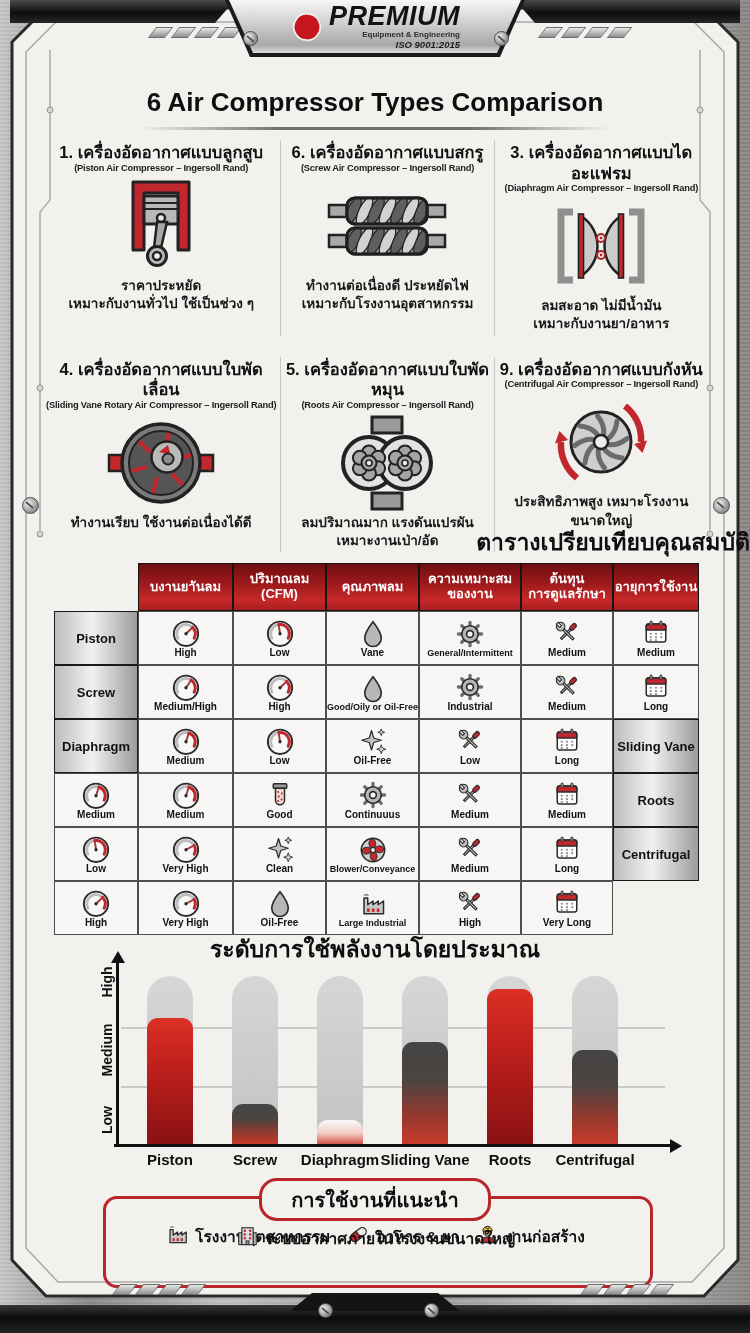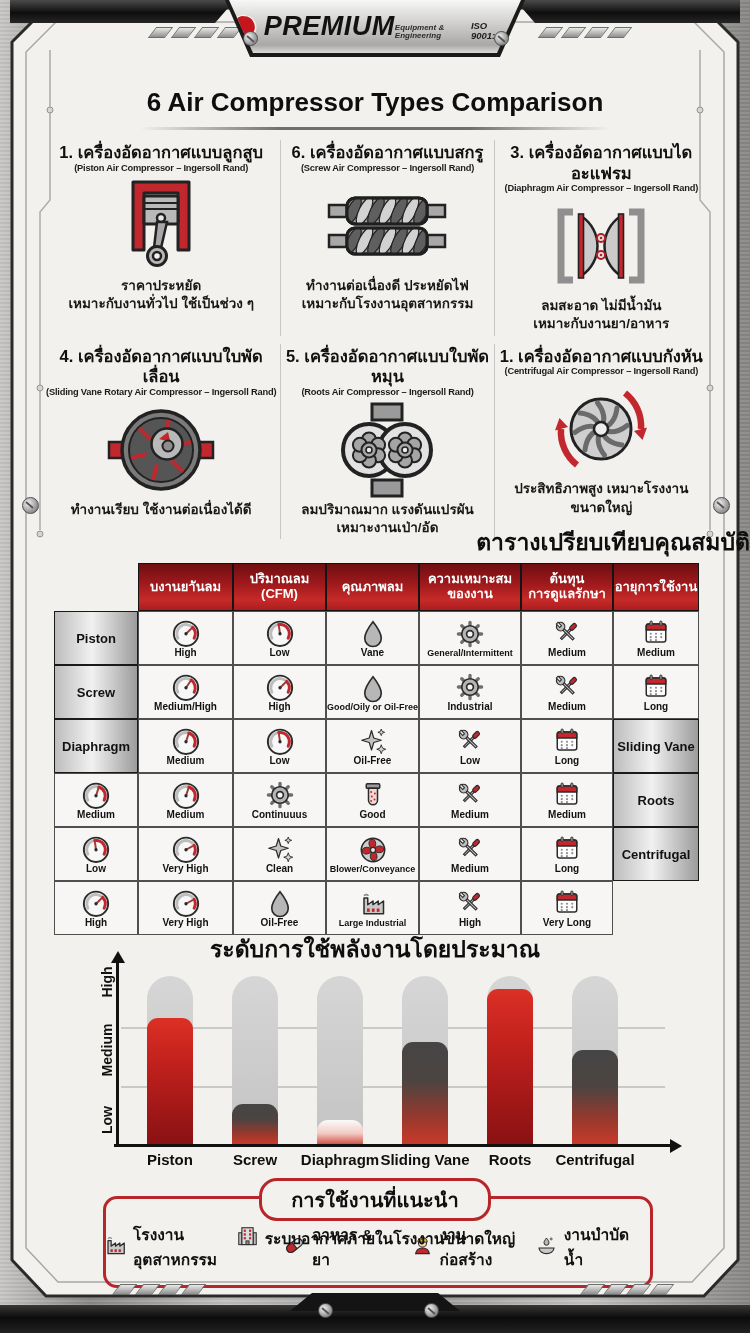--- a/index.html
+++ b/index.html
@@ -32,36 +32,36 @@
   .trace{position:absolute;z-index:2;opacity:.8}
 
   
   .plate-under{position:absolute;left:50%;transform:translateX(-50%);top:0;width:300px;height:57px;z-index:5;
     background:#1a1a1a;clip-path:polygon(0 0,100% 0,calc(100% - 25px) 100%,25px 100%)}
   .plate{position:absolute;left:50%;transform:translateX(-50%);top:0;width:292px;height:53px;z-index:6;
     background:linear-gradient(180deg,#f7f7f7,#cfcecc 45%,#a9a8a6 85%,#dcdbd9);
     clip-path:polygon(0 0,100% 0,calc(100% - 24px) 100%,24px 100%);
     display:flex;align-items:center;justify-content:center}
   .logo{display:flex;align-items:center;gap:5px}
-  .logo-text{display:flex;flex-direction:row;align-items:flex-end;line-height:1}
+  .logo-text{display:flex;flex-direction:column;align-items:flex-end;line-height:1}
   .brand-name{font-size:27px;font-weight:800;font-style:italic;letter-spacing:.5px;color:#121212}
-  .brand-tag{font-size:8px;font-weight:700;font-style:italic;color:#2c2c2c;margin-top:1px}
+  .brand-tag{font-size:8px;font-weight:700;color:#2c2c2c;margin-top:1px}
   .brand-iso{font-size:9.5px;font-weight:700;font-style:italic;color:#1c1c1c;margin-top:1px}
 
   
   .title-th{position:absolute;top:50px;left:0;width:100%;text-align:center;
     font-size:29px;font-weight:800;line-height:1.2;color:#0e0e0e}
   .title-en{position:absolute;top:87px;left:0;width:100%;text-align:center;
     font-size:26px;font-weight:800;color:#0e0e0e}
   .title-divider{position:absolute;top:127px;left:50%;transform:translateX(-50%);width:470px;height:3px;
     background:linear-gradient(90deg,transparent,#6f6f6f 30%,#6f6f6f 70%,transparent)}
 
   
   #types-grid{position:absolute;top:140px;left:42px;width:666px;display:grid;
-    grid-template-columns:1fr 1fr 1fr;row-gap:8px}
+    grid-template-columns:1fr 1fr 1fr;row-gap:21px}
   .type-card{text-align:center;padding:2px 4px;border-right:1.5px solid #c6c6c6}
   .type-card:nth-child(3n){border-right:none}
   .t-th{font-size:16.5px;font-weight:800;line-height:1.25;color:#101010}
   .t-en{font-size:9.3px;font-weight:700;white-space:nowrap;letter-spacing:-.2px;color:#1c1c1c}
   .t-icon{height:98px;display:flex;align-items:center;justify-content:center;margin:4px 0 2px}
   .t-icon svg{height:96px;width:130px}
   .t-desc{font-size:13.5px;font-weight:800;line-height:1.35;color:#181818}
 
   
   .table-title{position:absolute;top:524px;left:0;width:100%;text-align:right;
@@ -326,21 +326,21 @@
               <circle cx="68.9" cy="42.8" r="7"></circle>
               <circle cx="78" cy="48" r="7.5"></circle>
             </g>
    <circle cx="42" cy="48" r="3" fill="#ececec" stroke="#222" stroke-width="1.6"></circle>
    <circle cx="78" cy="48" r="3" fill="#ececec" stroke="#222" stroke-width="1.6"></circle>
           </svg>
         </div>
   <div class="t-desc">ลมปริมาณมาก แรงดันแปรผันเหมาะงานเป่า/อัด</div>
       </div>
       <div class="type-card">
-        <div class="t-th">1. เครื่องอัดอากาศแบบกังหัน</div>
+        <div class="t-th">9. เครื่องอัดอากาศแบบกังหัน</div>
   <div class="t-en">(Centrifugal Air Compressor – Ingersoll Rand)</div>
   <div class="t-icon">
           <svg viewBox="0 0 120 96">
             <circle cx="60" cy="48" r="30" fill="#cfcfcf" stroke="#222" stroke-width="3"></circle>
    <g stroke="#6b6b6b" stroke-width="5" fill="none" stroke-linecap="round">
      <path d="M60 48 Q74 44 76 27"></path>
               <path d="M60 48 Q74 44 76 27" transform="rotate(45 60 48)"></path>
      <path d="M60 48 Q74 44 76 27" transform="rotate(90 60 48)"></path>
               <path d="M60 48 Q74 44 76 27" transform="rotate(135 60 48)"></path>
      <path d="M60 48 Q74 44 76 27" transform="rotate(180 60 48)"></path>
@@ -643,51 +643,51 @@
   <path d="M23.8 9.3 A12.3 12.3 0 0 1 30.9 26.8" fill="none" stroke="#c1272d" stroke-width="4" stroke-linecap="round"></path>
   <line x1="20" y1="21" x2="23.1" y2="11.5" stroke="#a83a32" stroke-width="2.6" stroke-linecap="round"></line>
   <circle cx="20" cy="21" r="2.2" fill="#2b2b2b"></circle>
           </svg>
         </span>
     <span class="cl">Medium</span>
       </div>
       <div class="dcell">
         <span class="ci">
           <svg viewBox="0 0 40 40">
+            <rect x="11" y="5" width="18" height="6" rx="1.5" fill="#9b9b9b" stroke="#2b2b2b" stroke-width="2"></rect>
+   <path d="M14 11 h12 v16 a6 6 0 0 1 -12 0 Z" fill="#f0d9d4" stroke="#2b2b2b" stroke-width="2"></path>
+   <g fill="#c1272d">
+              <circle cx="17.5" cy="16" r="1.3"></circle>
+              <circle cx="22.5" cy="18" r="1.3"></circle>
+              <circle cx="18.5" cy="22" r="1.3"></circle>
+              <circle cx="22" cy="26" r="1.3"></circle>
+              <circle cx="17.5" cy="28" r="1.3"></circle>
+            </g>
+          </svg>
+        </span>
+    <span class="cl">Good</span>
+      </div>
+      <div class="dcell">
+        <span class="ci">
+          <svg viewBox="0 0 40 40">
             <g stroke="#6e6e6e" stroke-width="4.4" stroke-linecap="round">
    <line x1="20" y1="4.5" x2="20" y2="9.5"></line>
               <line x1="31" y1="9" x2="27.4" y2="12.6"></line>
               <line x1="35.5" y1="20" x2="30.5" y2="20"></line>
    <line x1="31" y1="31" x2="27.4" y2="27.4"></line>
               <line x1="20" y1="35.5" x2="20" y2="30.5"></line>
               <line x1="9" y1="31" x2="12.6" y2="27.4"></line>
    <line x1="4.5" y1="20" x2="9.5" y2="20"></line>
               <line x1="9" y1="9" x2="12.6" y2="12.6"></line>
             </g>
    <circle cx="20" cy="20" r="11" fill="#b5b5b5" stroke="#2b2b2b" stroke-width="2.2"></circle>
    <circle cx="20" cy="20" r="4.5" fill="#f6f5f3" stroke="#2b2b2b" stroke-width="2.2"></circle>
           </svg>
         </span>
     <span class="cl">Continuuus</span>
-      </div>
-      <div class="dcell">
-        <span class="ci">
-          <svg viewBox="0 0 40 40">
-            <rect x="11" y="5" width="18" height="6" rx="1.5" fill="#9b9b9b" stroke="#2b2b2b" stroke-width="2"></rect>
-   <path d="M14 11 h12 v16 a6 6 0 0 1 -12 0 Z" fill="#f0d9d4" stroke="#2b2b2b" stroke-width="2"></path>
-   <g fill="#c1272d">
-              <circle cx="17.5" cy="16" r="1.3"></circle>
-              <circle cx="22.5" cy="18" r="1.3"></circle>
-              <circle cx="18.5" cy="22" r="1.3"></circle>
-              <circle cx="22" cy="26" r="1.3"></circle>
-              <circle cx="17.5" cy="28" r="1.3"></circle>
-            </g>
-          </svg>
-        </span>
-    <span class="cl">Good</span>
       </div>
       <div class="dcell">
         <span class="ci">
           <svg viewBox="0 0 40 40">
             <g transform="rotate(45 20 20)">
    <rect x="18.7" y="13.5" width="2.6" height="17.5" fill="#adadad" stroke="#2b2b2b" stroke-width="1.4"></rect>
    <rect x="17.2" y="3.5" width="5.6" height="10" rx="2.6" fill="#c1272d" stroke="#2b2b2b" stroke-width="1.6"></rect>
             </g>
    <g transform="rotate(-45 20 20)">
               <rect x="18.6" y="11" width="2.8" height="21" fill="#bdbdbd" stroke="#2b2b2b" stroke-width="1.4"></rect>
@@ -954,28 +954,20 @@
   <span>อาหาร &amp; ยา</span>
       </div>
       <div class="rec-item">
         <span><svg viewBox="0 0 40 40">
             <path d="M20 24c-6 0-10 3-11 9h22c-1-6-5-9-11-9Z" fill="#c1272d" stroke="#2b2b2b" stroke-width="1.8"></path>
    <circle cx="20" cy="16" r="6.5" fill="#f3d3ae" stroke="#2b2b2b" stroke-width="1.6"></circle>
    <path d="M12.5 14.5a7.5 7.5 0 0 1 15 0Z" fill="#f2c12e" stroke="#2b2b2b" stroke-width="1.6"></path>
    <rect x="17.6" y="7" width="4.8" height="4" rx="1.5" fill="#f2c12e" stroke="#2b2b2b" stroke-width="1.4"></rect>
           </svg></span>
   <span>งานก่อสร้าง</span>
-      </div>
-      <div class="rec-item">
-        <span><svg viewBox="0 0 40 40">
-            <path d="M8 24h24c0 5-5.5 9-12 9s-12-4-12-9Z" fill="#c9c9c9" stroke="#2b2b2b" stroke-width="1.8"></path>
-   <path d="M20 8c-2.6 3.4-4 5.6-4 7.6a4 4 0 0 0 8 0C24 13.6 22.6 11.4 20 8Z" fill="#b7b7b7" stroke="#2b2b2b" stroke-width="1.6"></path>
-   <circle cx="27.5" cy="9.5" r="1.7" fill="#b7b7b7" stroke="#2b2b2b" stroke-width="1"></circle>
-          </svg></span>
-  <span>งานบำบัดน้ำ</span>
       </div>
     </div>
   <div class="rec-row r2" id="rec-row2">
       <div class="rec-item">
         <span><svg viewBox="0 0 40 40">
             <rect x="6" y="14" width="5" height="19" fill="#bdbdbd" stroke="#2b2b2b" stroke-width="1.6"></rect>
    <rect x="29" y="14" width="5" height="19" fill="#bdbdbd" stroke="#2b2b2b" stroke-width="1.6"></rect>
    <rect x="11" y="6" width="18" height="27" fill="#dcdcdc" stroke="#2b2b2b" stroke-width="1.8"></rect>
    <g fill="#c1272d">
               <rect x="14" y="9" width="3.4" height="3.6"></rect>

